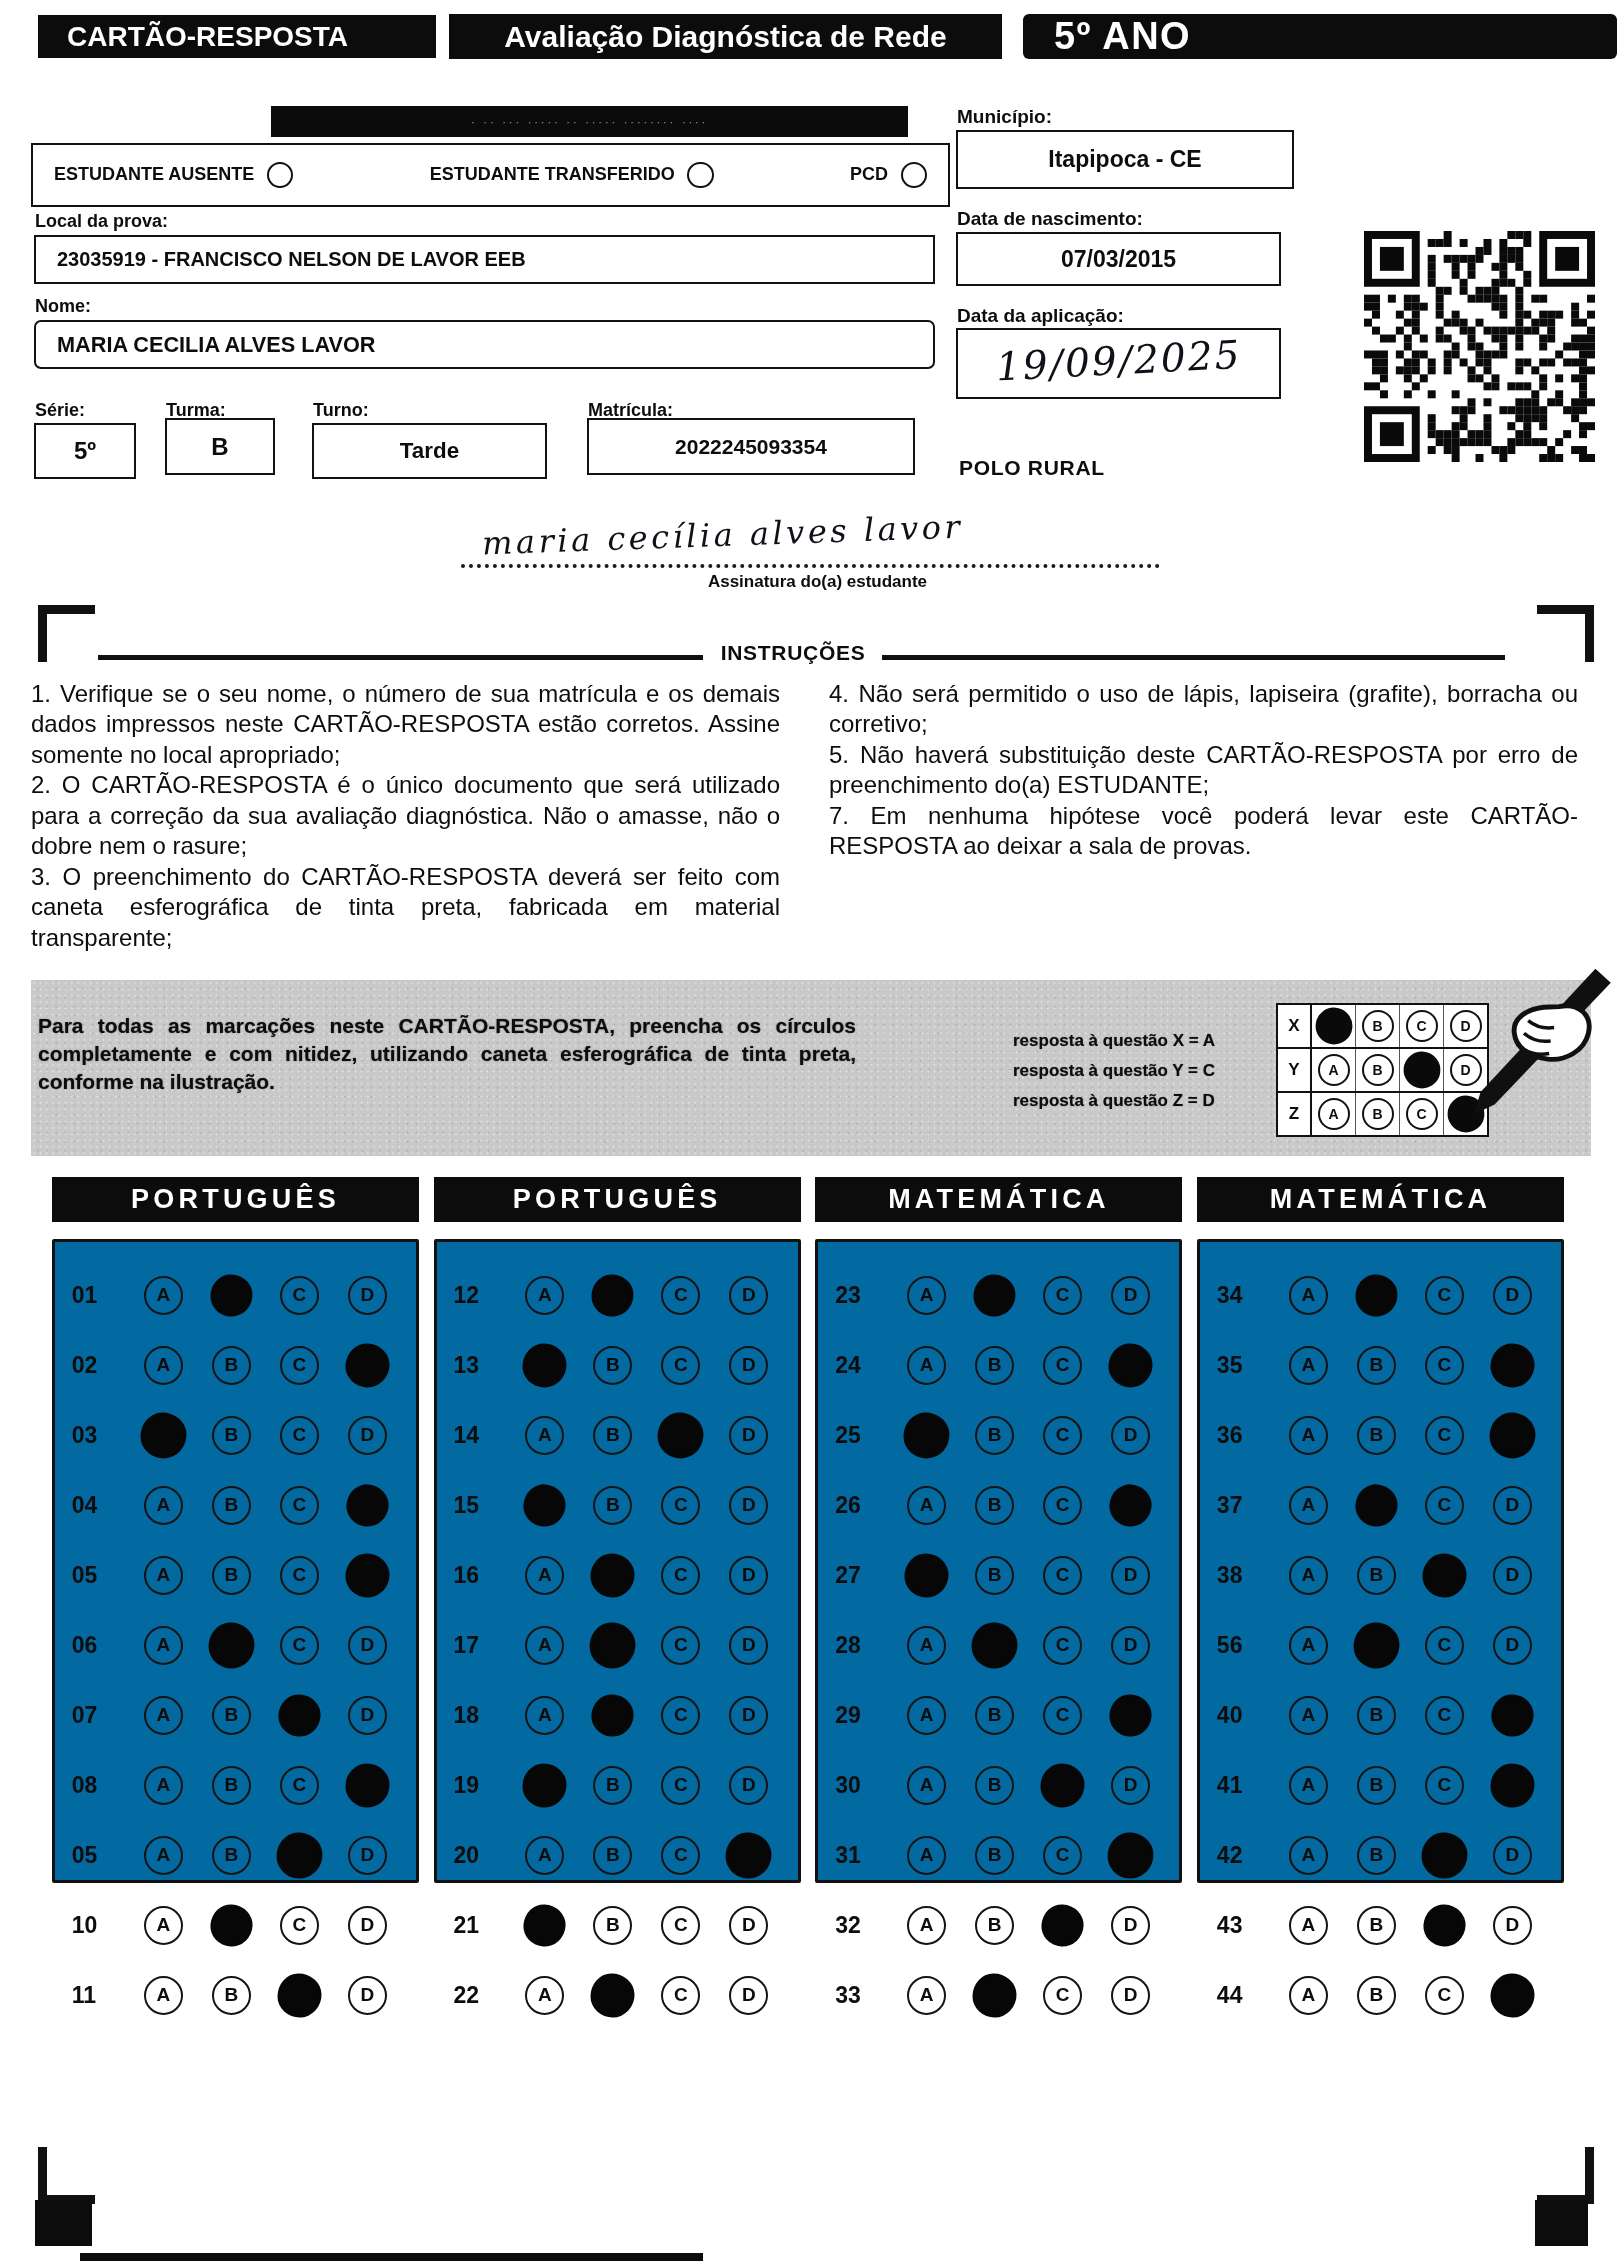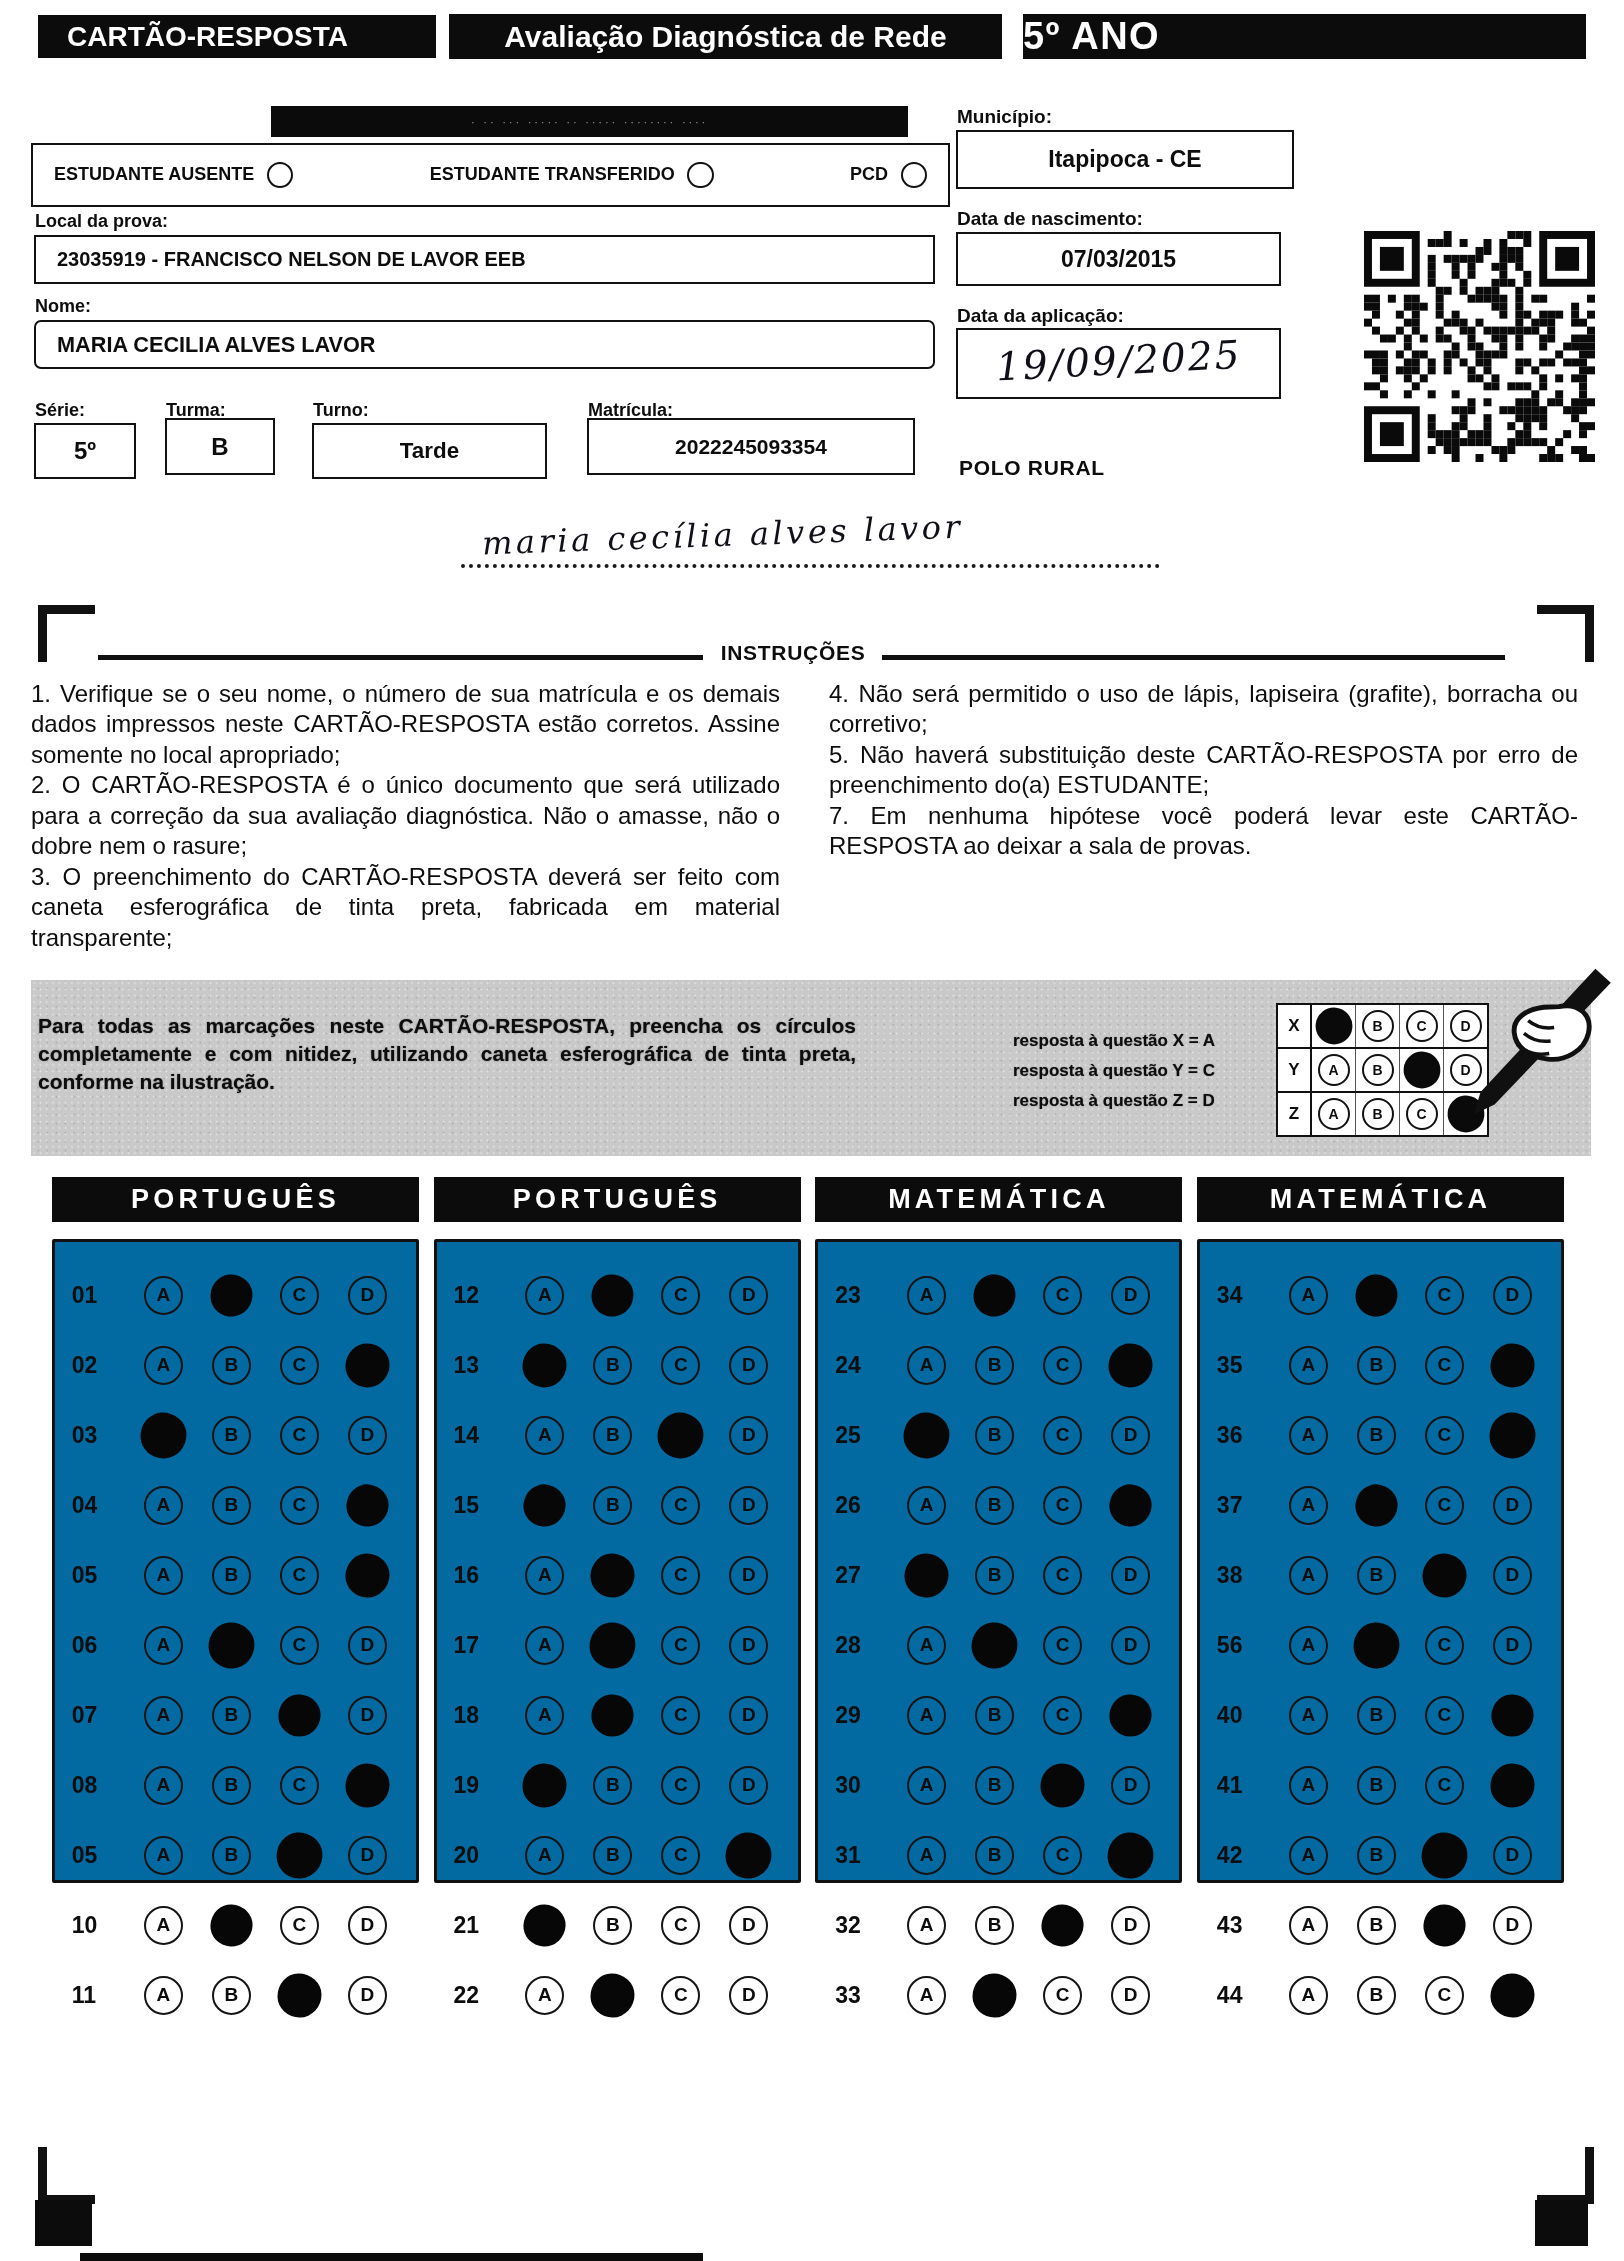--- a/index.html
+++ b/index.html
@@ -13,21 +13,21 @@
   }
   .abs{position:absolute;}
   .blackbox{background:#0c0c0c;color:#ffffff;display:flex;align-items:center;font-weight:bold;}
   .field{border:2.8px solid #121212;display:flex;align-items:center;font-weight:bold;background:#fff;}
   .center{justify-content:center;}
   .lbl{font-weight:bold;font-size:18px;white-space:nowrap;}
 
   
   .hdr-left{left:38px;top:15.4px;width:369px;height:43px;font-size:28px;padding-left:29px;}
   .hdr-center{left:449px;top:14px;width:553px;height:45px;font-size:30px;justify-content:center;}
-  .hdr-right{left:1023px;top:14px;width:563px;height:45px;font-size:38px;letter-spacing:1.4px;}
+  .hdr-right{left:1023px;top:14px;width:563px;height:45px;font-size:38px;padding-left:31px;letter-spacing:1.4px;border-radius:6px;}
 
   
   .strip{left:271px;top:106px;width:637px;height:31px;background:#0b0b0b;color:#9a9a9a;
     display:flex;align-items:center;justify-content:center;font-size:11.2px;letter-spacing:2.8px;}
   .strip span{filter:blur(0.5px);}
 
   .chk-box{left:31px;top:143px;width:873px;height:60px;border:2.8px solid #121212;
     display:flex;align-items:center;justify-content:space-between;padding:0 21px;}
   .chk-item{display:flex;align-items:center;gap:12.6px;}
   .chk-circle{width:22.4px;height:22.4px;border:2.1px solid #121212;border-radius:50%;display:inline-block;}
@@ -475,20 +475,21 @@
         <rect x="250.3448275862069" y="0" width="79.6551724137931" height="79.6551724137931"></rect>
         <rect fill="#ffffff" x="261.7241379310345" y="11.379310344827585" width="56.89655172413793" height="56.89655172413793"></rect>
         <rect x="273.10344827586204" y="22.75862068965517" width="34.137931034482754" height="34.137931034482754"></rect>
         <rect x="0" y="250.3448275862069" width="79.6551724137931" height="79.6551724137931"></rect>
         <rect fill="#ffffff" x="11.379310344827585" y="261.7241379310345" width="56.89655172413793" height="56.89655172413793"></rect>
         <rect x="22.75862068965517" y="273.10344827586204" width="34.137931034482754" height="34.137931034482754"></rect>
       </svg></div>
 
   <div class="abs sig-line"></div>
   <div class="abs handwriting sig-name">maria cecília alves lavor</div>
+  <div class="abs sig-label">Assinatura do(a) estudante</div>
 
   <div class="abs cm cm-tl"></div>
   <div class="abs cm cm-tr"></div>
   <div class="abs cm cm-bl"></div>
   <div class="abs cm cm-br"></div>
   <div class="abs bsq-l"></div>
   <div class="abs bsq-r"></div>
   <div class="abs bbar"></div>
 
   <div class="abs instr-line il-left"></div>

